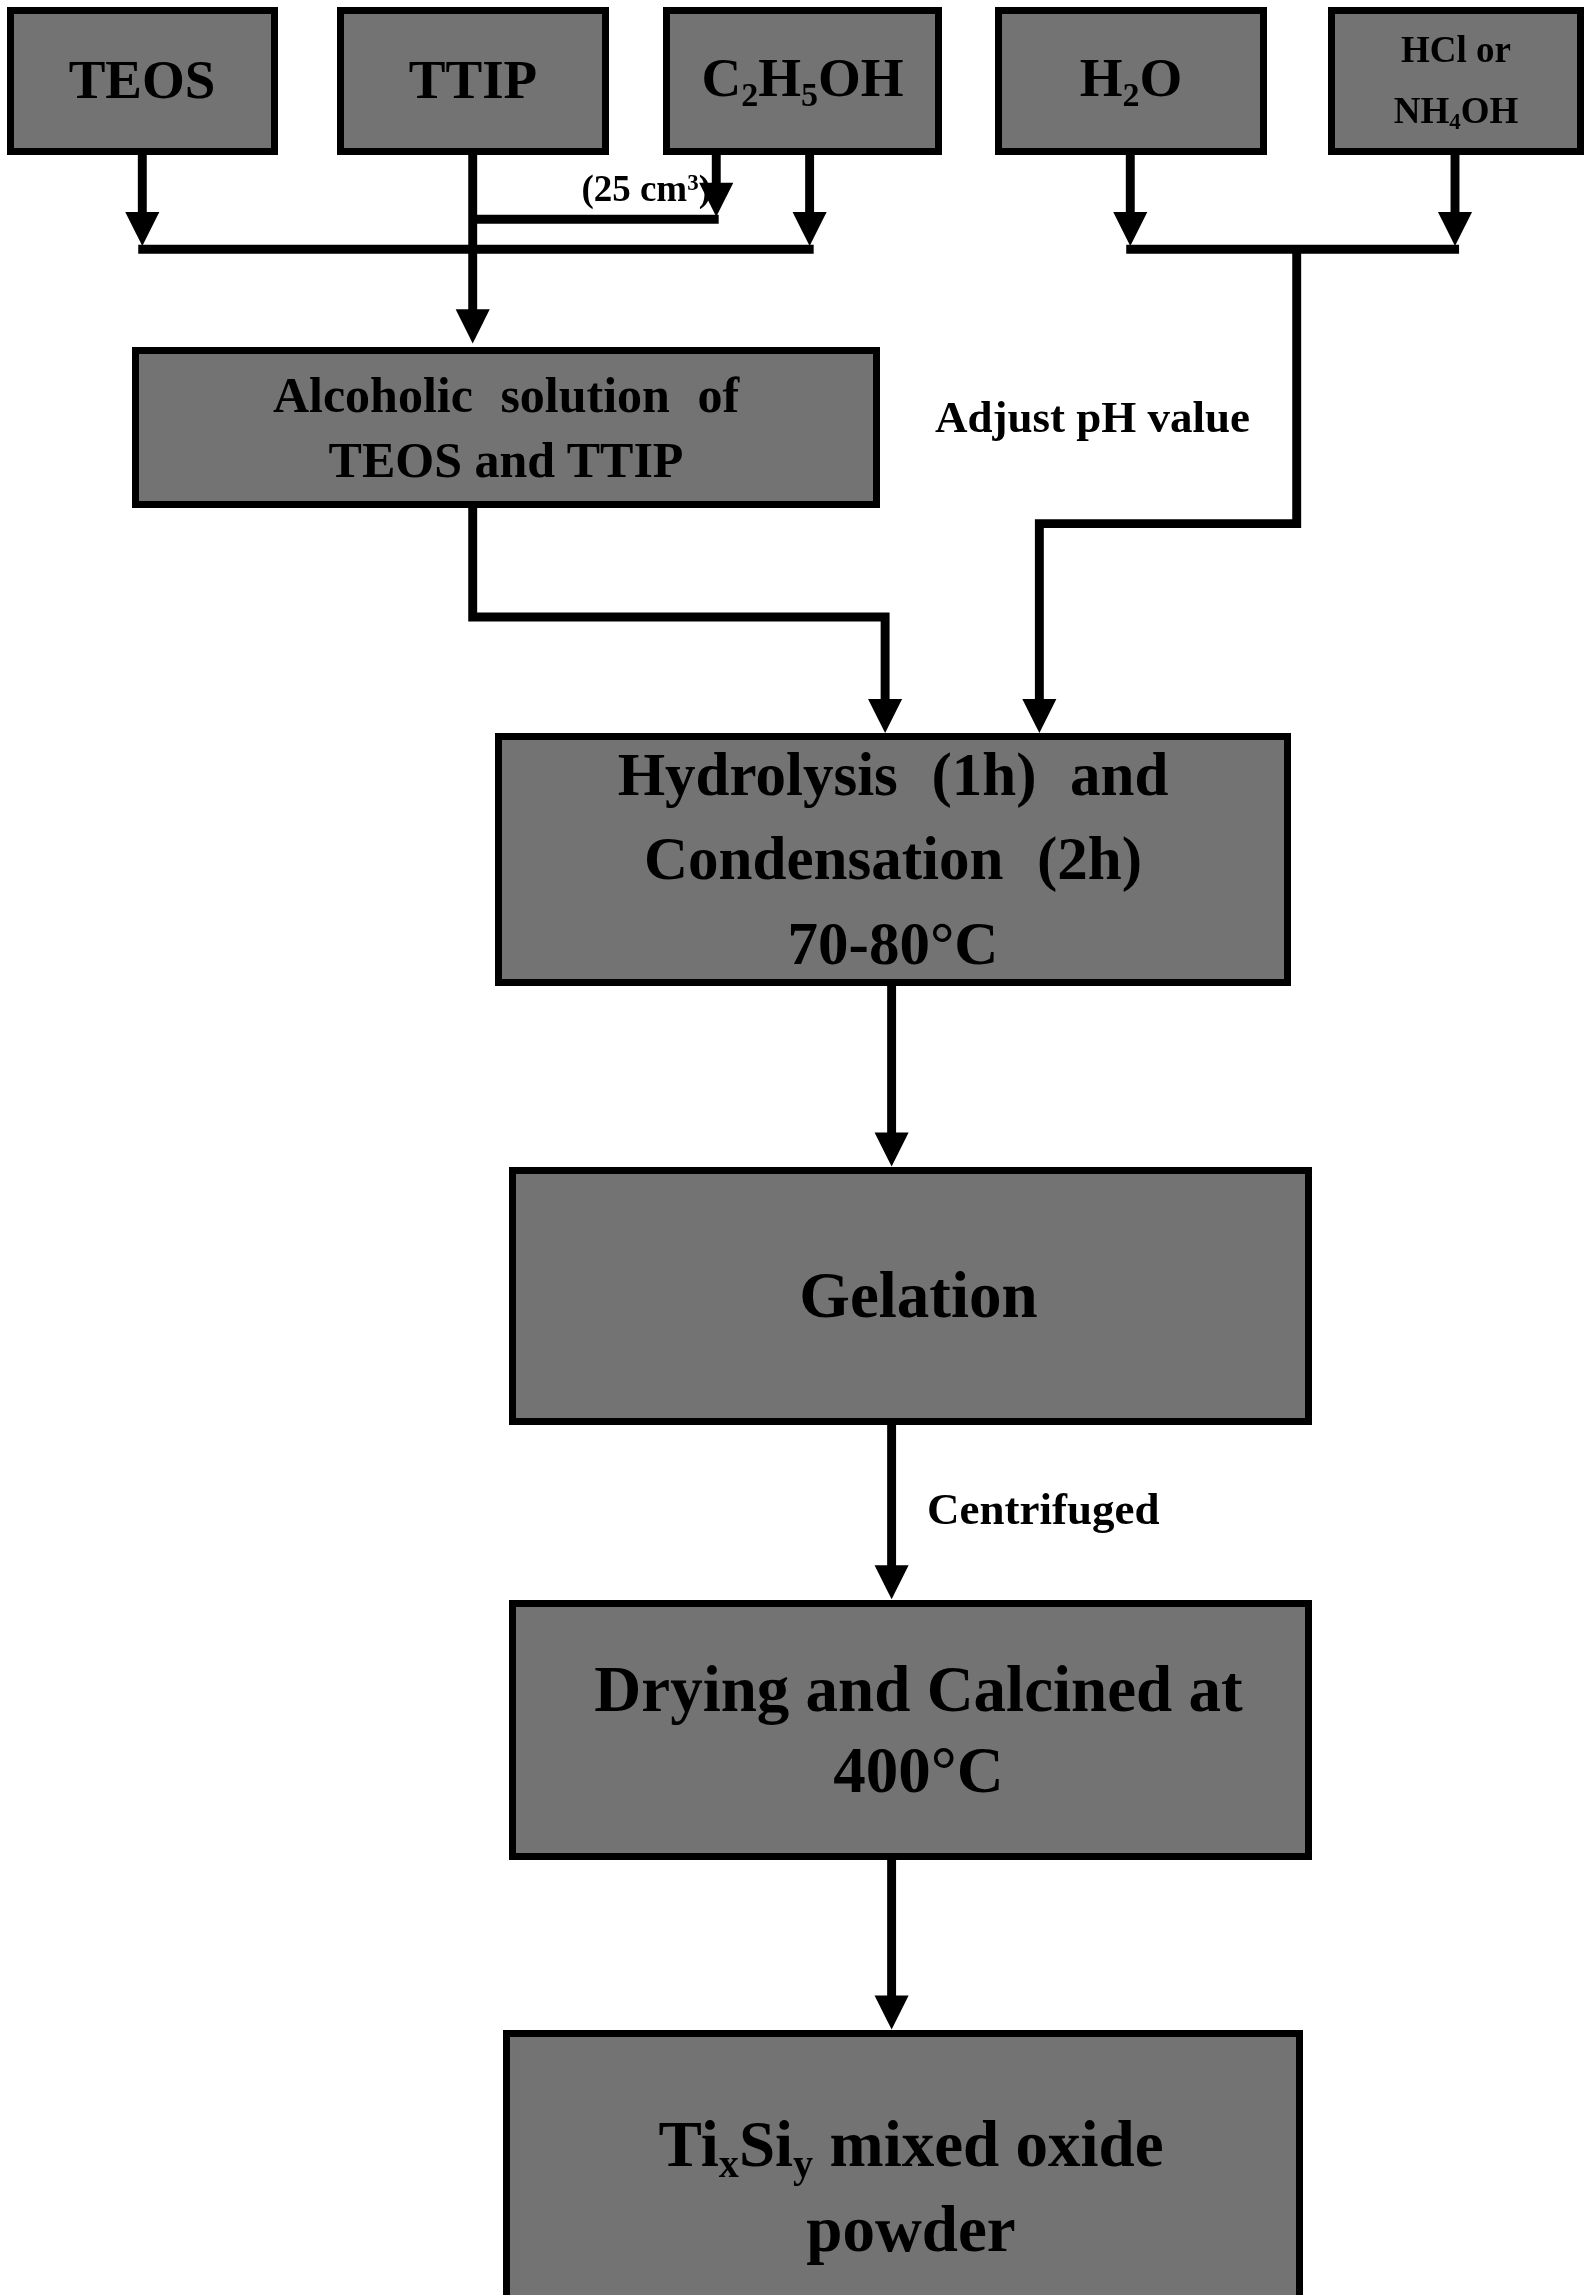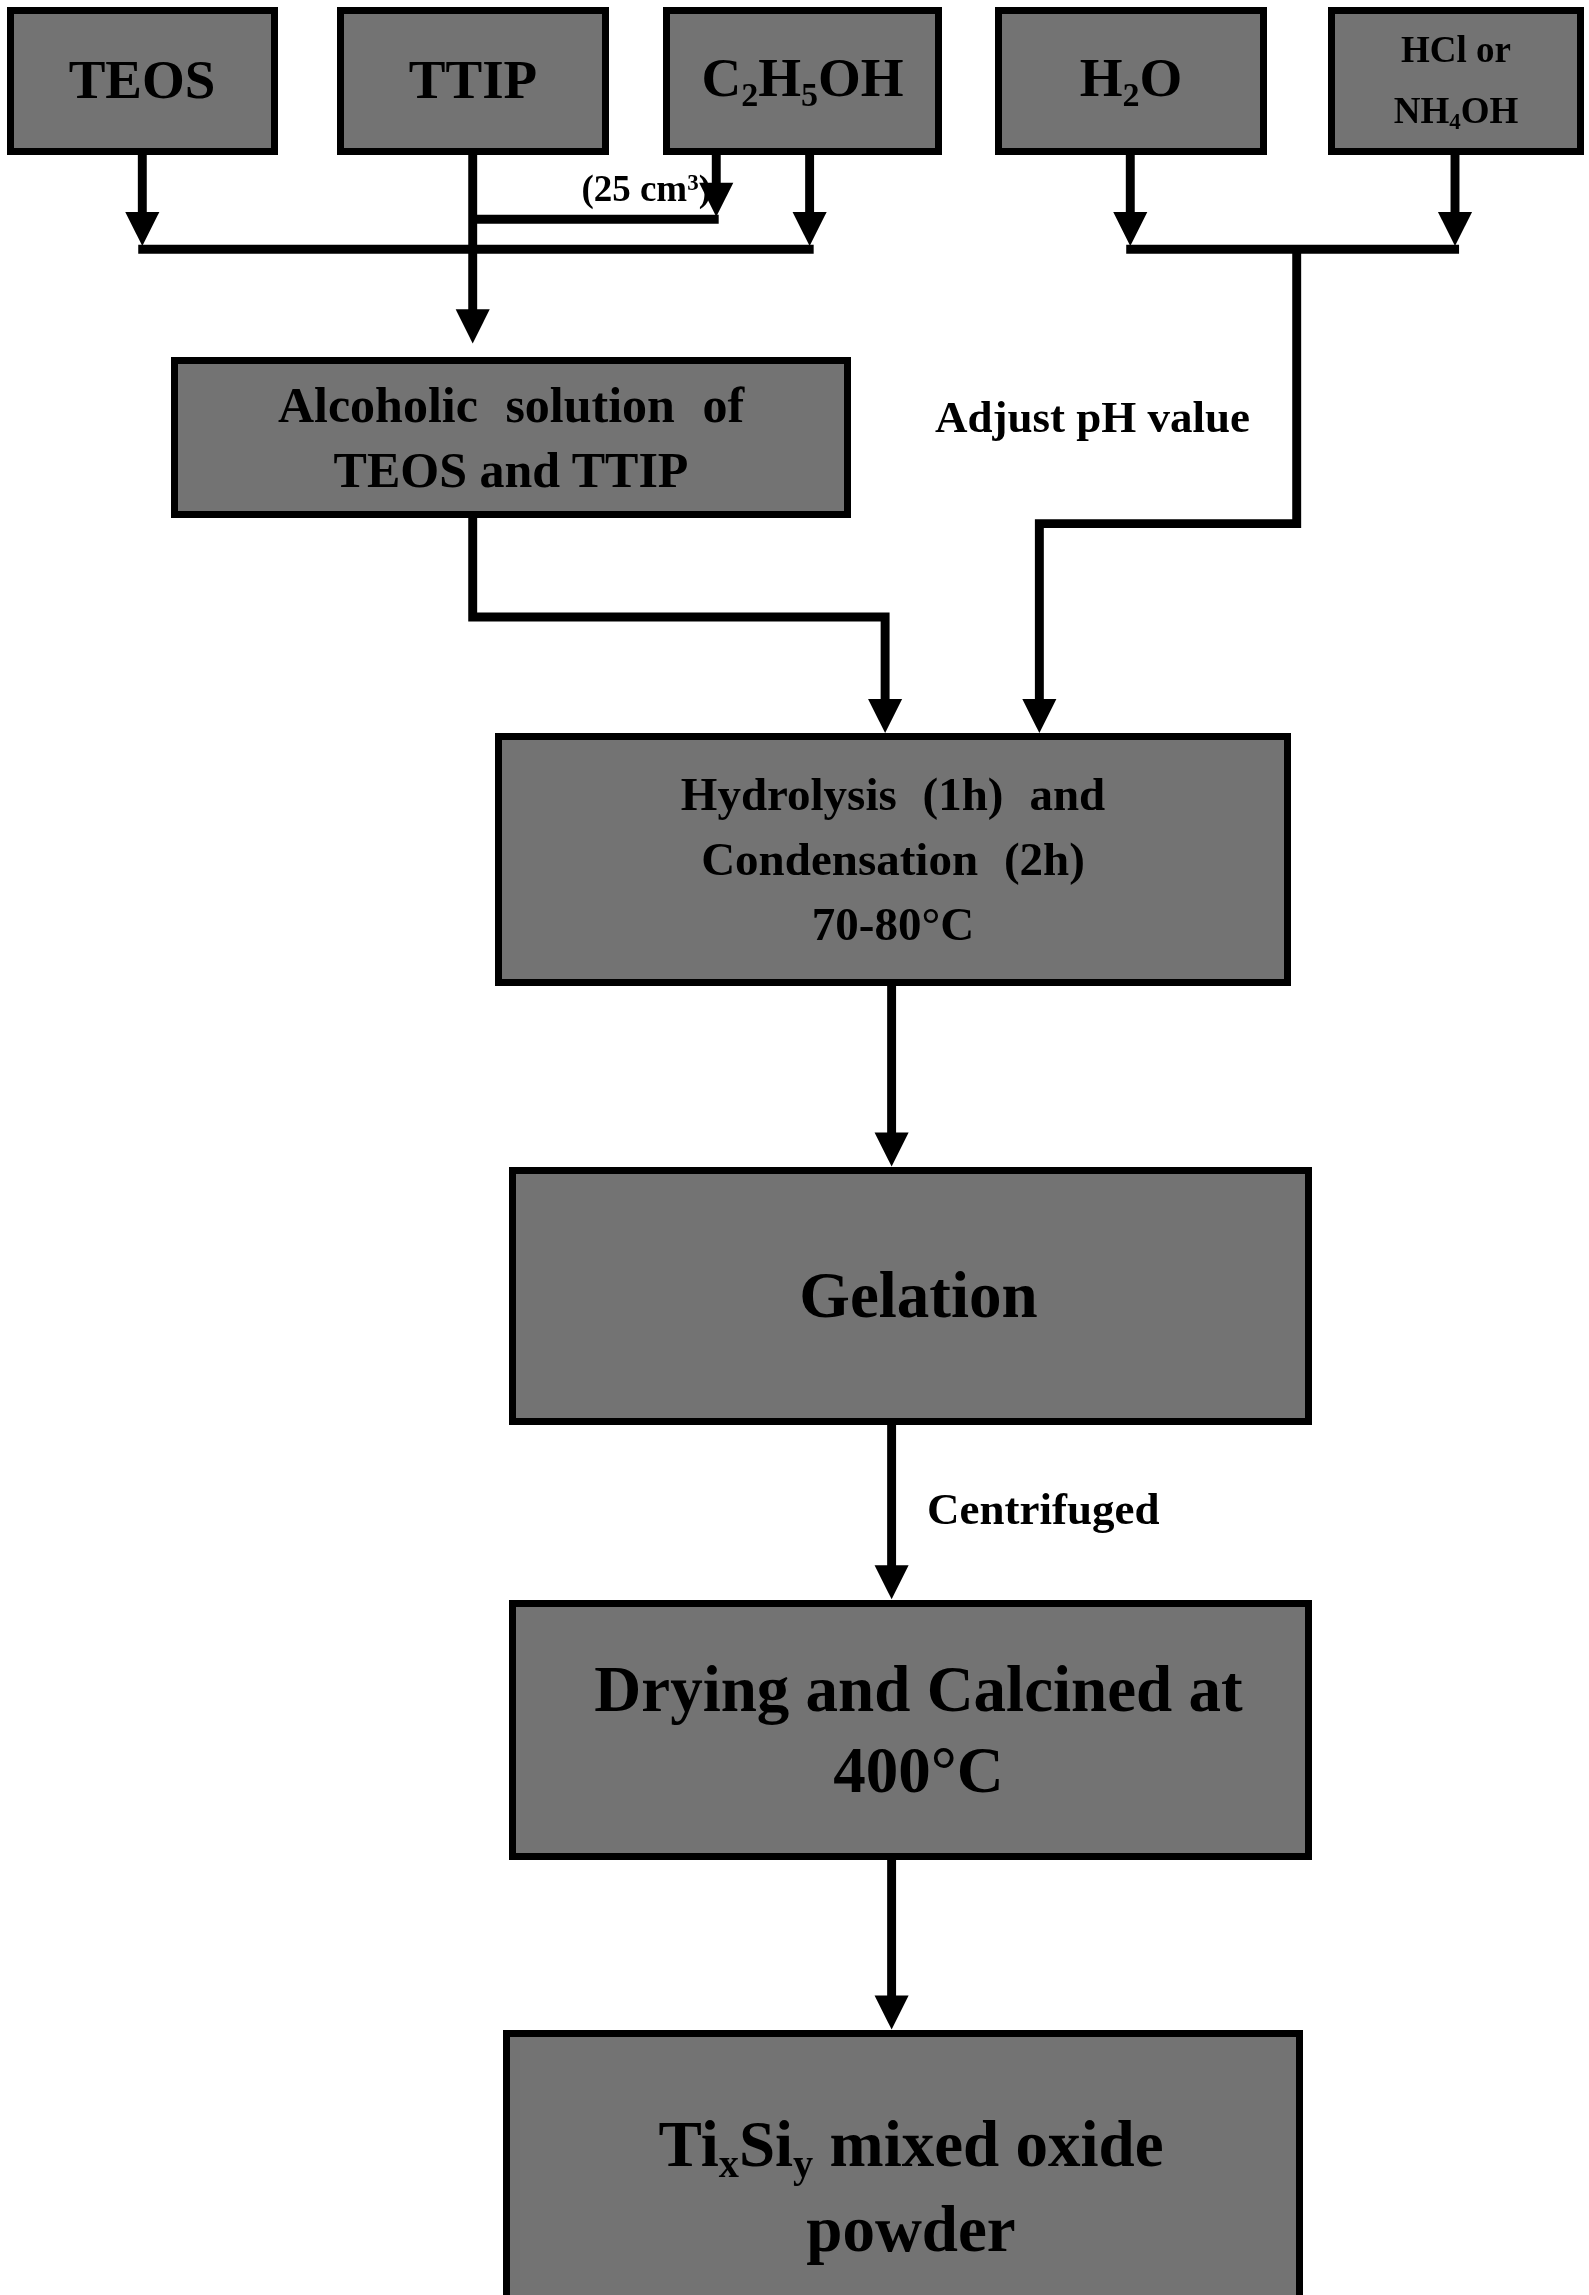--- a/index.html
+++ b/index.html
@@ -11,21 +11,21 @@
   .wires{position:absolute;left:0;top:0;width:1590px;height:2295px;}
   .box{
     position:absolute;background:#737373;border:7.3px solid #000;box-sizing:border-box;
     display:flex;flex-direction:column;align-items:center;justify-content:center;
     text-align:center;line-height:1.25;
   }
   .box .bl{white-space:nowrap;}
   .f-top{font-size:55px;}
   .f-cat{font-size:37px;line-height:1.65;}
   .f-mid{font-size:50px;line-height:1.3;}
-  .f-hyd{font-size:47px;line-height:1.38;}
+  .f-hyd{font-size:61px;line-height:1.38;}
   .f-big{font-size:65px;line-height:1.25;padding-left:16px;}
   .wide-words{word-spacing:0.30em;}
   .lbl{position:absolute;white-space:nowrap;}
   .sub{font-size:0.62em;vertical-align:-0.28em;}
   .sup{font-size:0.62em;vertical-align:0.50em;}
   .stroke{stroke:#000;stroke-width:11;fill:none;}
   .head{fill:#000;stroke:none;}
 </style>
 </head>
 <body>
@@ -96,21 +96,21 @@
   </div>
 
   <div class="lbl" style="left:520px;top:167px;width:191px;text-align:right;font-size:37px;">
     <span><span>(25 cm</span><span class="sup">3</span><span>)</span></span>
   </div>
 
   <div class="lbl" style="left:918px;top:391px;width:349px;text-align:center;font-size:45px;">
     <span>Adjust pH value</span>
   </div>
 
-  <div class="box f-mid" style="left:132px;top:357px;width:680px;height:161px;margin-left:39px;">
+  <div class="box f-mid" style="left:132px;top:347px;width:748px;height:161px;">
     <span class="bl wide-words">Alcoholic solution of</span>
     <span class="bl">TEOS and TTIP</span>
   </div>
 
   <div class="box f-hyd" style="left:495px;top:733px;width:796px;height:253px;">
     <span class="bl wide-words">Hydrolysis (1h) and</span>
     <span class="bl wide-words">Condensation (2h)</span>
     <span class="bl">70-80°C</span>
   </div>
 

